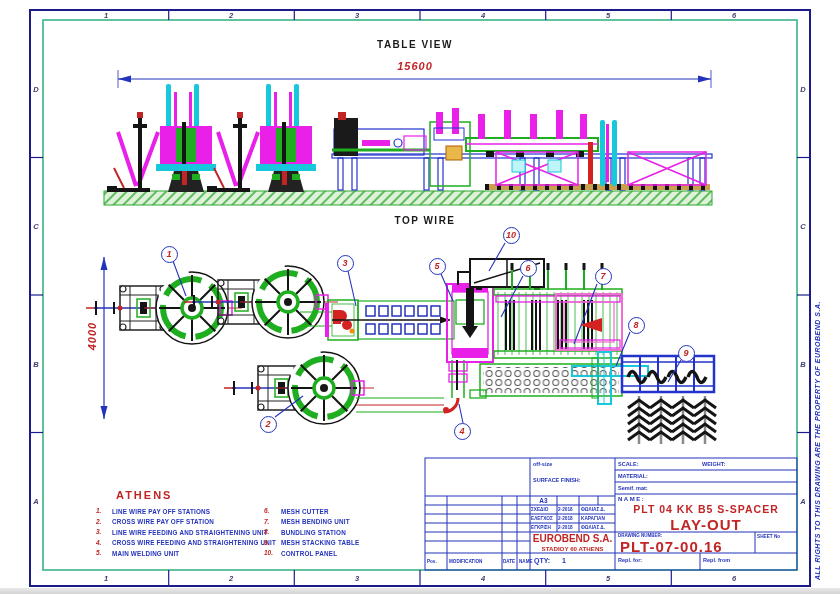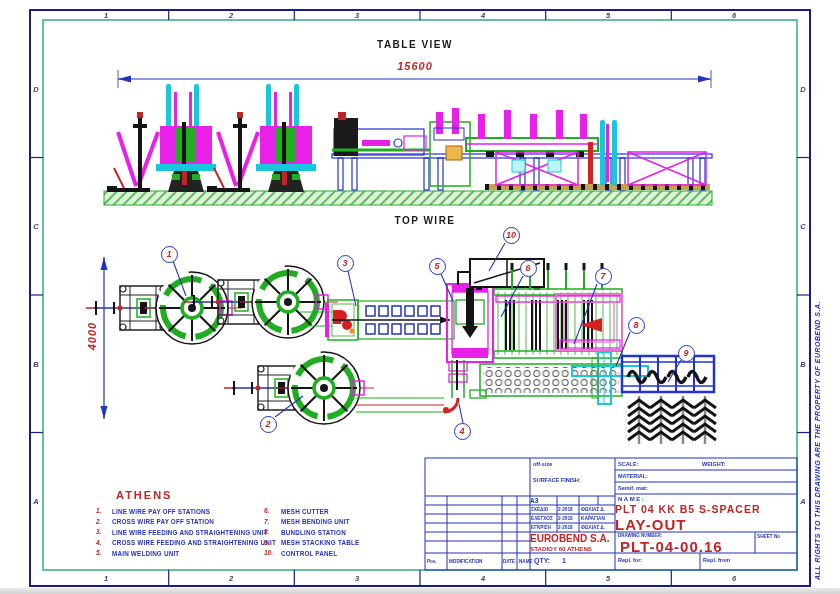--- a/index.html
+++ b/index.html
@@ -18,21 +18,21 @@
            font-size:9px;font-style:italic;font-weight:bold;color:#c22525;z-index:5;}
   
   .notes-title{font-size:11px;font-weight:bold;letter-spacing:2px;color:#c22525;}
   .note-num{position:absolute;font-size:6.5px;font-weight:bold;font-style:italic;color:#c22525;}
   .note-txt{position:absolute;font-size:6.3px;font-weight:bold;color:#2333bb;letter-spacing:.2px;}
   
   .tb{position:absolute;color:#2333bb;font-weight:bold;white-space:nowrap;}
   .tb.s55{font-size:5.5px;}
   .tb.s48{font-size:4.7px;}
   .tb.red{color:#c22525;}
-  .center{text-align:left;}
+  .center{text-align:center;}
   .copyright{position:absolute;left:814px;top:288px;height:292px;width:16px;
              writing-mode:vertical-rl;transform:rotate(180deg);
              font-size:7px;font-style:italic;font-weight:bold;color:#2333bb;letter-spacing:.5px;}
   .shadow-bottom{position:absolute;left:0;top:588px;width:840px;height:6px;
                  background:linear-gradient(#d8d8d8,#aeaeae);opacity:.55;}
 </style>
 </head>
 <body>
 
 <div id="sheet">
@@ -517,21 +517,21 @@
     <div class="tb red center" style="left:530px;top:544.5px;width:85px;font-size:6.2px">STADIOY 60 ATHENS</div>
 
     <div class="tb" style="left:534px;top:557px;font-size:7px">QTY:</div>
     <div class="tb" style="left:562px;top:557px;font-size:7px">1</div>
 
     <div class="tb" style="left:618px;top:495.5px;font-size:6px;letter-spacing:1.5px">NAME:</div>
     <div class="tb red center" style="left:615px;top:503px;width:182px;font-size:10.5px;letter-spacing:1px">PLT 04 KK B5 S-SPACER</div>
     <div class="tb red center" style="left:615px;top:516px;width:182px;font-size:15px;letter-spacing:1px">LAY-OUT</div>
 
     <div class="tb" style="left:618px;top:533px;font-size:4.5px">DRAWING NUMBER:</div>
-    <div class="tb red" style="left:620px;top:537.5px;font-size:15px;letter-spacing:1px">PLT-04-00.16</div>
+    <div class="tb red" style="left:620px;top:537.5px;font-size:15px;letter-spacing:1px">PLT-07-00.16</div>
     <div class="tb s48" style="left:757px;top:534px">SHEET No</div>
 
     <div class="tb s55" style="left:618px;top:557px">Repl. for:</div>
     <div class="tb s55" style="left:703px;top:557px">Repl. from</div>
 
     <div class="tb" style="left:427px;top:558.5px;font-size:4.6px">Pos.</div>
     <div class="tb" style="left:449px;top:558.5px;font-size:4.6px">MODIFICATION</div>
     <div class="tb" style="left:503px;top:558.5px;font-size:4.6px">DATE</div>
     <div class="tb" style="left:519px;top:558.5px;font-size:4.6px">NAME</div>
   </div>

